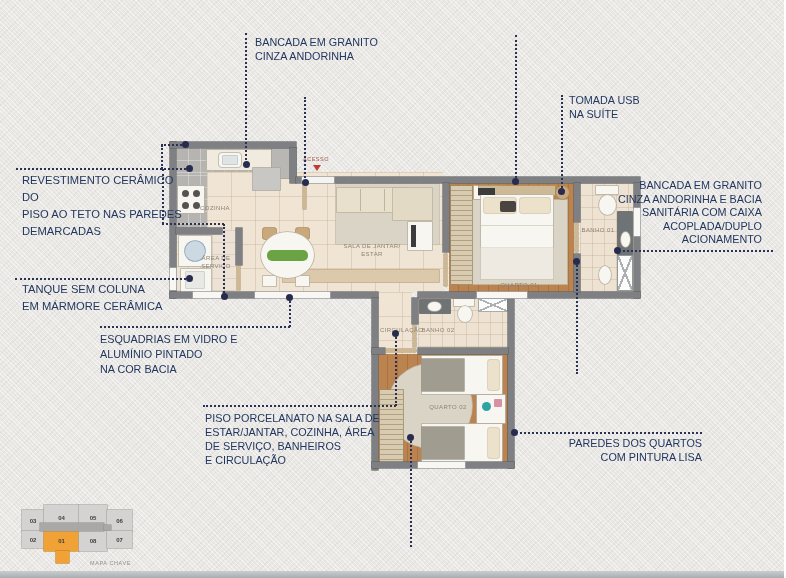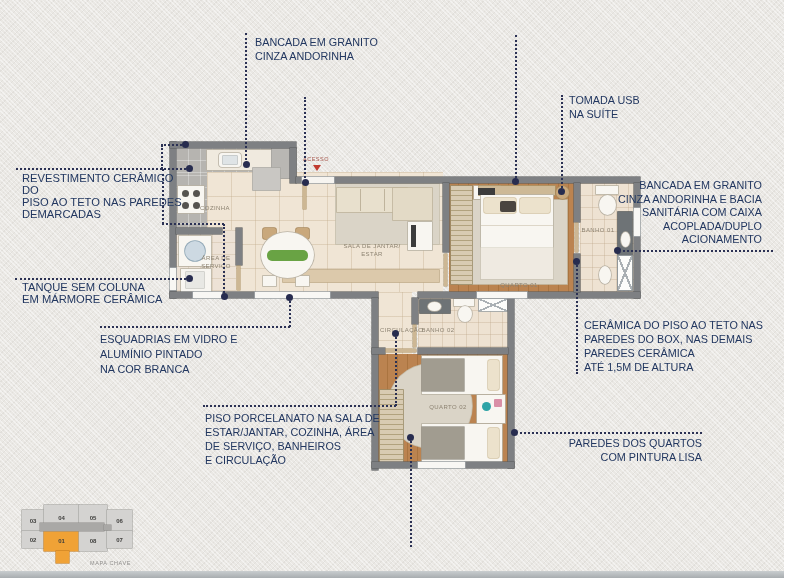--- a/index.html
+++ b/index.html
@@ -11,21 +11,21 @@
       repeating-linear-gradient(-45deg, rgba(178,175,168,.16) 0 1px, transparent 1px 4px);
   }
   .abs{position:absolute;}
   
   .lv{position:absolute;width:0;border-left:2px dotted #2b3154;z-index:40;}
   .lh{position:absolute;height:0;border-top:2px dotted #2b3154;z-index:40;}
   .dot{position:absolute;width:7px;height:7px;border-radius:50%;background:#272c4f;z-index:41;}
   
   .callout{position:absolute;font-size:10.8px;line-height:13.5px;color:#223760;
     white-space:pre-line;z-index:42;}
-  .callout.lg{font-size:11.2px;line-height:12px;}
+  .callout.lg{font-size:11.2px;line-height:17px;}
   .callout.md{line-height:15px;}
   .callout.l14{line-height:14px;}
   .callout.rt{text-align:right;}
   
   .fl{position:absolute;z-index:1;}
   .fl-beige{background-color:#f0e5d5;background-image:
     linear-gradient(rgba(197,176,144,.4) 1px, transparent 1px),
     linear-gradient(90deg, rgba(197,176,144,.4) 1px, transparent 1px);
     background-size:24px 24px;}
   .fl-gray{background-color:#b6b4b0;background-image:
@@ -260,32 +260,28 @@
 
   <div class="callout" style="left:255px;top:36px;width:145px">BANCADA EM GRANITO
 CINZA ANDORINHA</div>
   <div class="callout" style="left:569px;top:94px;width:110px">TOMADA USB
 NA SUÍTE</div>
   <div class="callout rt" style="left:600px;top:179px;width:162px">BANCADA EM GRANITO
 CINZA ANDORINHA E BACIA
 SANITÁRIA COM CAIXA
 ACOPLADA/DUPLO
 ACIONAMENTO</div>
-  <div class="callout l14" style="left:584px;top:318px;width:185px">CERÂMICA DO PISO AO TETO NAS
-PAREDES DO BOX, NAS DEMAIS
-PAREDES CERÂMICA
-ATÉ 1,5M DE ALTURA</div>
   <div class="callout lg" style="left:22px;top:172px;width:165px">REVESTIMENTO CERÂMICO DO
 PISO AO TETO NAS PAREDES
 DEMARCADAS</div>
   <div class="callout lg" style="left:22px;top:281px;width:165px">TANQUE SEM COLUNA
 EM MÁRMORE CERÂMICA</div>
   <div class="callout md" style="left:100px;top:332px;width:145px">ESQUADRIAS EM VIDRO E
 ALUMÍNIO PINTADO
-NA COR BRANCA</div>
+NA COR BACIA</div>
   <div class="callout l14" style="left:205px;top:411px;width:180px">PISO PORCELANATO NA SALA DE
 ESTAR/JANTAR, COZINHA, ÁREA
 DE SERVIÇO, BANHEIROS
 E CIRCULAÇÃO</div>
   <div class="callout rt" style="left:540px;top:437px;width:162px">PAREDES DOS QUARTOS
 COM PINTURA LISA</div>
 
   <div>
     <div class="ku" style="left:22px;top:510px;width:22px;height:21px">
         <span>03</span>

